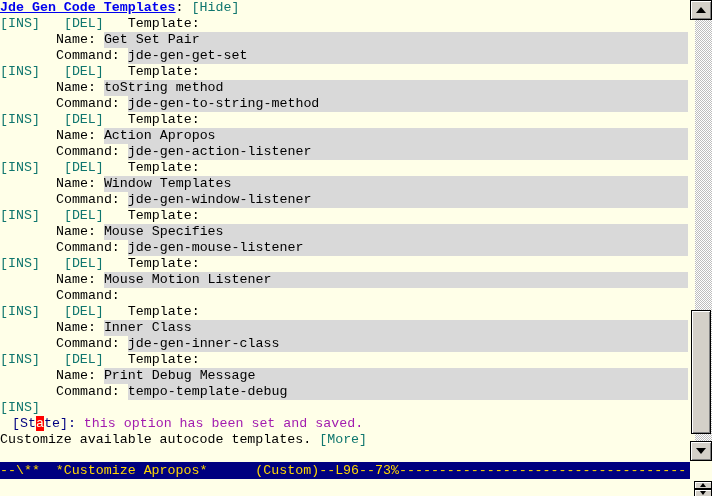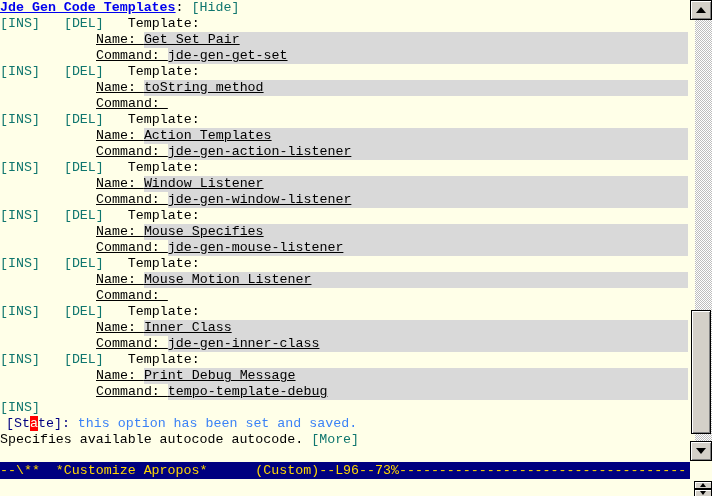--- a/index.html
+++ b/index.html
@@ -9,26 +9,26 @@
     background:#FFFFE8;
     font-family:"Liberation Mono","DejaVu Sans Mono",monospace;
     font-size:13.3px; color:#000;
   }
   #text-area { position:absolute; left:0; top:0; width:688px; }
   .row { height:16px; line-height:16px; white-space:pre; display:flex; align-items:flex-end; }
   .row > span { display:inline-block; line-height:16px; }
   .link { color:#0000EE; font-weight:bold; text-decoration:underline; cursor:pointer; }
   .btn { color:#0f766e; cursor:pointer; }
   .gap8 { margin-left:24px; }
-  .indent96 { padding-left:96px;text-decoration:underline; }
-  .indent24 { padding-left:6px; }
+  .indent96 { padding-left:56px; }
+  .indent24 { padding-left:12px; }
   .field { background:#D9D9D9; flex:1 1 auto; cursor:text;margin-top:24px; }
   .state-label { color:#000080; }
   .cursor { background:#FF0000; color:#FFFFF0; }
-  .green { color:#3b82f6;margin-top:48px; }
+  .green { color:#a21caf;margin-top:48px; }
   .spacer { height:14px; }
   #modeline {
     position:absolute; left:0; top:462px; width:690px; height:17px;
     background:#000080; color:#FFD700; line-height:17px;
     white-space:pre; overflow:hidden;
   }
   #minibuffer { position:absolute; left:0; top:479px; width:712px; height:17px; background:#FFFFE8; }
   
   #scrollbar { position:absolute; right:0; top:0; width:22px; height:462px; background:#FFFFE8; }
   .sb-track {
@@ -95,48 +95,49 @@
       <span class="btn">[INS]</span>
       <span class="btn gap8">[DEL]</span>
       <span class="gap8">Template:</span>
     </div>
     <div class="row indent96">
       <span>Name: </span>
       <span class="field">toString method</span>
     </div>
     <div class="row indent96">
       <span>Command: </span>
-    </div>
-  </div>
-
-  <div>
-    <div class="row">
-      <span class="btn">[INS]</span>
-      <span class="btn gap8">[DEL]</span>
-      <span class="gap8">Template:</span>
-    </div>
-    <div class="row indent96">
-      <span>Name: </span>
-      <span class="field">Action Templates</span>
+      <span class="field">jde-gen-to-string-method</span>
+    </div>
+  </div>
+
+  <div>
+    <div class="row">
+      <span class="btn">[INS]</span>
+      <span class="btn gap8">[DEL]</span>
+      <span class="gap8">Template:</span>
+    </div>
+    <div class="row indent96">
+      <span>Name: </span>
+      <span class="field">Action Apropos</span>
     </div>
     <div class="row indent96">
       <span>Command: </span>
       <span class="field">jde-gen-action-listener</span>
     </div>
   </div>
 
   <div>
     <div class="row">
       <span class="btn">[INS]</span>
       <span class="btn gap8">[DEL]</span>
       <span class="gap8">Template:</span>
     </div>
     <div class="row indent96">
       <span>Name: </span>
-      <span class="field">Window Listener</span>
+      <span class="field">Window Templates</span>
     </div>
     <div class="row indent96">
       <span>Command: </span>
       <span class="field">jde-gen-window-listener</span>
     </div>
   </div>
 
   <div>
     <div class="row">
       <span class="btn">[INS]</span>
@@ -205,21 +206,21 @@
     <span class="btn">[INS]</span>
   </div>
 
   <div class="row indent24">
     <span class="state-label"><span>[St</span><span class="cursor">a</span><span>te]:</span></span>
     <span> </span>
     <span class="green">this option has been set and saved.</span>
   </div>
 
   <div class="row">
-    <span>Specifies available autocode autocode. </span>
+    <span>Customize available autocode templates. </span>
     <span class="btn">[More]</span>
   </div>
 <div class="spacer"></div>
   </div>
 
 <div id="modeline">--\**  *Customize Apropos*      (Custom)--L96--73%------------------------------------</div>
 
 <div id="minibuffer"></div>
 
 <div id="scrollbar">

